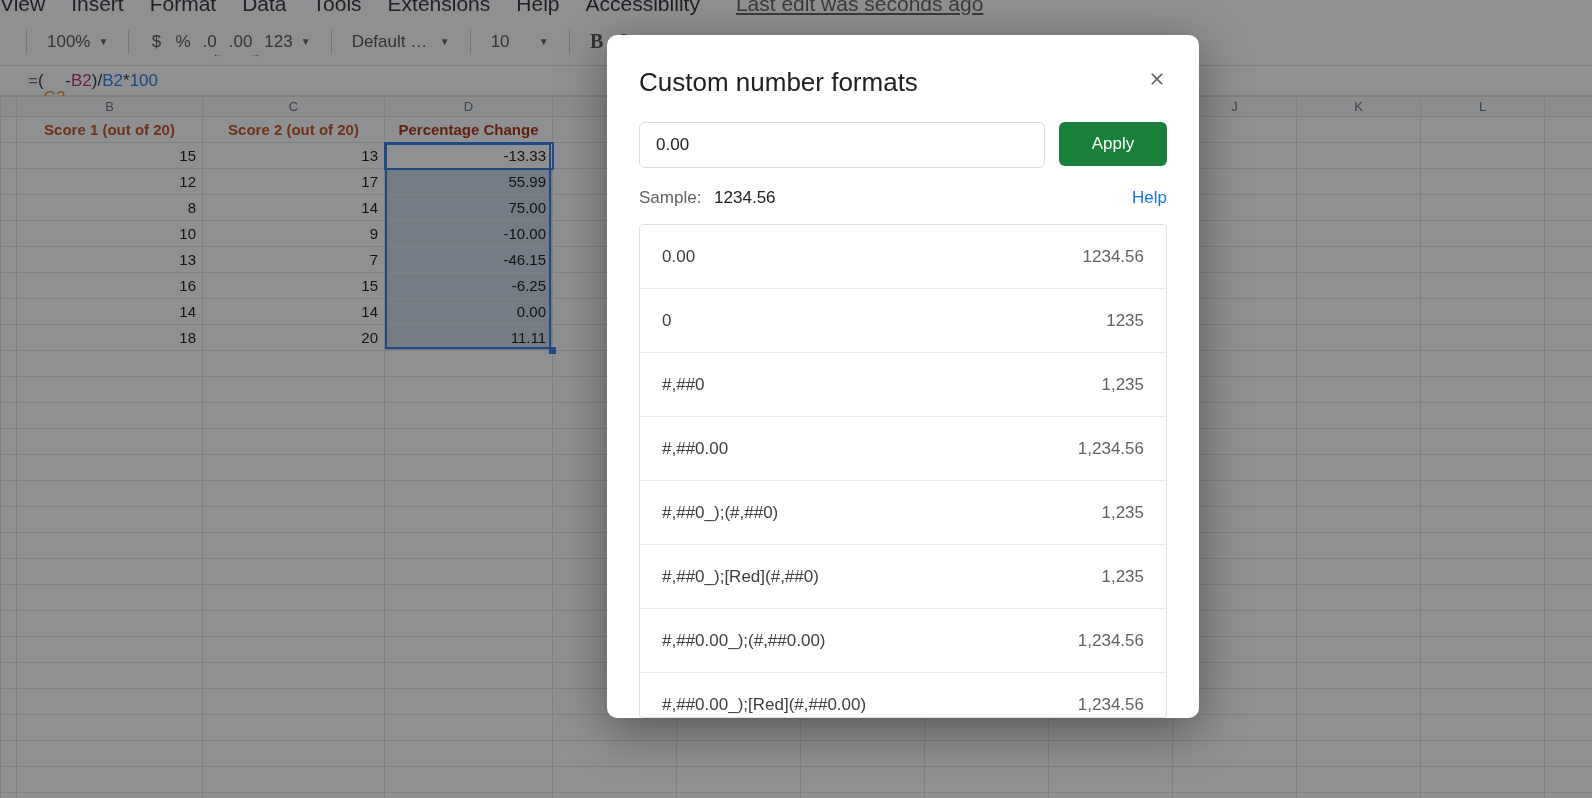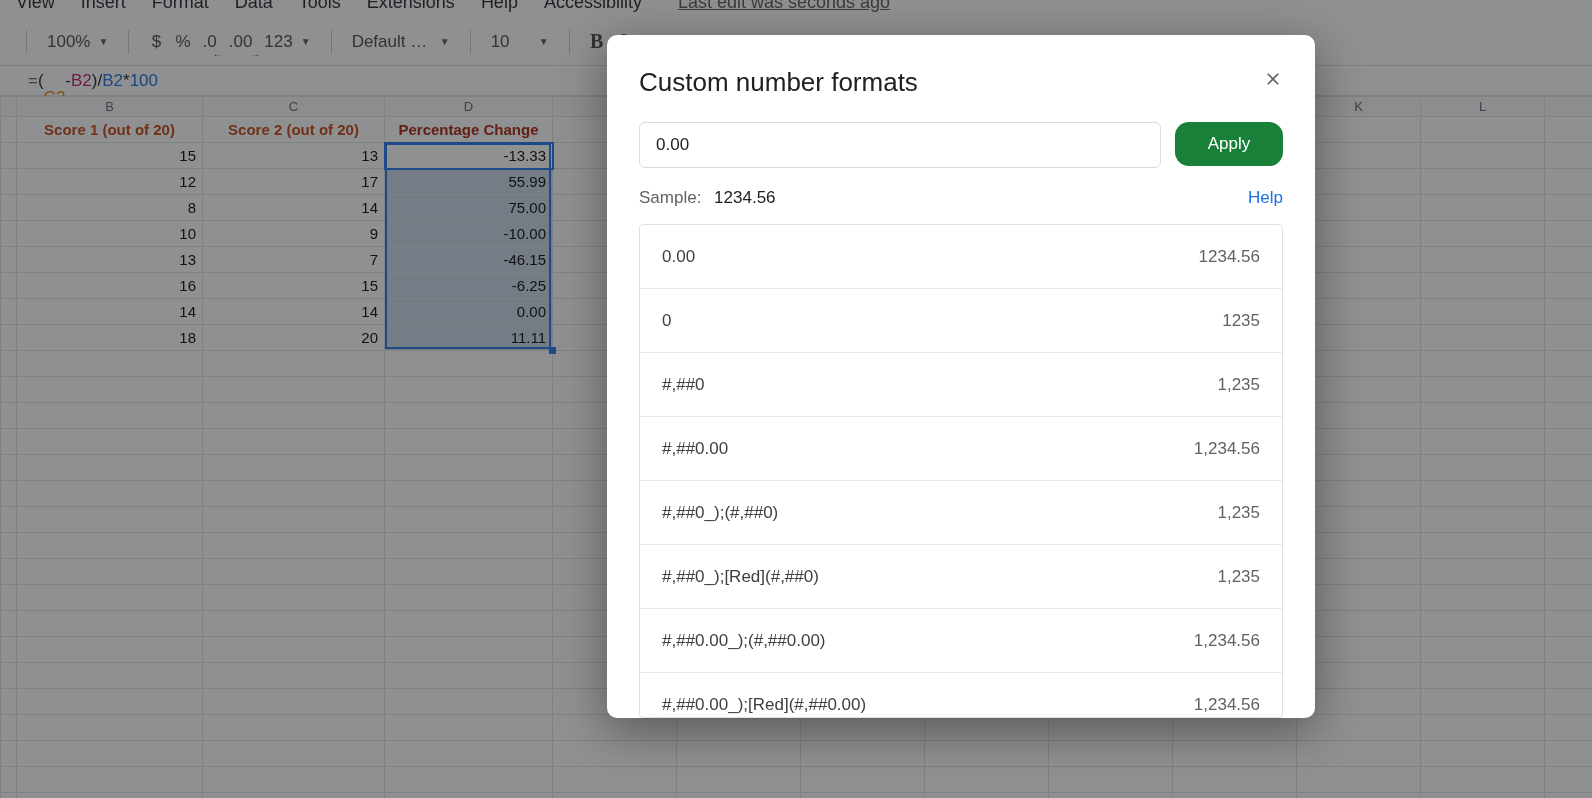--- a/index.html
+++ b/index.html
@@ -1,20 +1,20 @@
 <!DOCTYPE html>
 <html><head>
   <meta charset="utf-8">
   <style>
   * { margin:0; padding:0; box-sizing:border-box; font-family:Arial,"Helvetica Neue",Helvetica,sans-serif; }
   html,body { width:1592px; height:798px; overflow:hidden; background:#fff; }
   
   .overlay { position:absolute; inset:0; background:rgba(32,33,36,0.5); pointer-events:none; }
   
-  .menubar { height:18px; display:flex; align-items:flex-start; padding:0 16px; gap:26px; color:#202124; font-size:18px; }
+  .menubar { height:18px; display:flex; align-items:flex-start; padding:0 0; gap:26px; color:#202124; font-size:21px; }
   .menubar span { position:relative; top:-8px; }
   .menubar .edit-status { text-decoration:underline; color:#555; margin-left:10px; }
   .toolbar { height:48px; display:flex; align-items:center; padding:0 12px; gap:0; font-size:17px; color:#444; border-bottom:1px solid #ddd; }
   .tb-sep { width:1px; height:24px; background:#ccc; margin:0 14px; }
   .tb-btn { display:flex; align-items:center; justify-content:center; min-width:26px; height:30px; padding:0 6px; }
   .tb-drop { display:flex; align-items:center; gap:8px; }
   .tri { font-size:10px; color:#555; }
   .bold { font-weight:700; font-family:"Times New Roman",serif; font-size:20px; }
   .italic { font-style:italic; font-family:"Times New Roman",serif; font-size:20px; }
   
@@ -38,27 +38,27 @@
   table.grid td.hdr { font-weight:700; text-align:center; color:#c2410c; }
   table.grid td.hdr-red { font-weight:700; text-align:center; color:#a61c00; }
   table.grid td.num  { text-align:right; }
   
   td.sel { background:#c9d7e8; }
   td.sel-first { background:#fff; outline:2px solid #1a73e8; outline-offset:-1px; position:relative; }
   .sel-range { position:absolute; border:2px solid #1a73e8; pointer-events:none; }
   .sel-handle { position:absolute; width:7px; height:7px; background:#1a73e8; }
   .sheet-wrap { position:relative; }
   
-  .modal { position:absolute; left:607px; top:35px; width:708px; background:#fff; border-radius:10px; box-shadow:0 12px 48px rgba(0,0,0,.4); padding:32px 32px 0 32px; display:flex; flex-direction:column; }
+  .modal { position:absolute; left:607px; top:35px; width:592px; background:#fff; border-radius:10px; box-shadow:0 12px 48px rgba(0,0,0,.4); padding:32px 32px 0 32px; display:flex; flex-direction:column; }
   .modal-title { font-size:26px; color:#202124; font-weight:400; font-family:"Google Sans","Product Sans",Arial,sans-serif; }
   .modal-close { position:absolute; right:28px; top:30px; width:28px; height:28px; display:flex; align-items:center; justify-content:center; cursor:pointer; }
   .modal-close svg { width:20px; height:20px; }
   .modal-row1 { display:flex; gap:14px; margin-top:24px; }
   .fmt-input { flex:1; height:46px; border:1px solid #dadce0; border-radius:6px; padding:0 16px; font-size:17px; color:#202124; outline:none; }
-  .apply-btn { width:108px; height:44px; border:none; border-radius:14px; background:#188038; color:#fff; font-size:17px; font-weight:500; cursor:pointer; font-family:"Google Sans",Arial,sans-serif; }
+  .apply-btn { width:108px; height:44px; border:none; border-radius:6px; background:#188038; color:#fff; font-size:17px; font-weight:500; cursor:pointer; font-family:"Google Sans",Arial,sans-serif; }
   .modal-row2 { display:flex; justify-content:space-between; margin-top:20px; font-size:17px;text-align:right; }
   .sample-lbl { color:#5f6368; }
   .sample-val { color:#202124; margin-left:8px; }
   .help { color:#1a73e8; }
   .format-list { margin-top:16px; border:1px solid #e0e0e0; border-radius:4px; height:494px; overflow-y:auto; position:relative; }
   .format-item { display:flex; justify-content:space-between; align-items:center; height:64px; padding:0 22px; border-bottom:1px solid #e8eaed; font-size:17px; cursor:pointer; }
   .format-item .code { color:#3c4043; }
   .format-item .example { color:#5f6368; }
   
   .format-list::-webkit-scrollbar { width:14px; }

